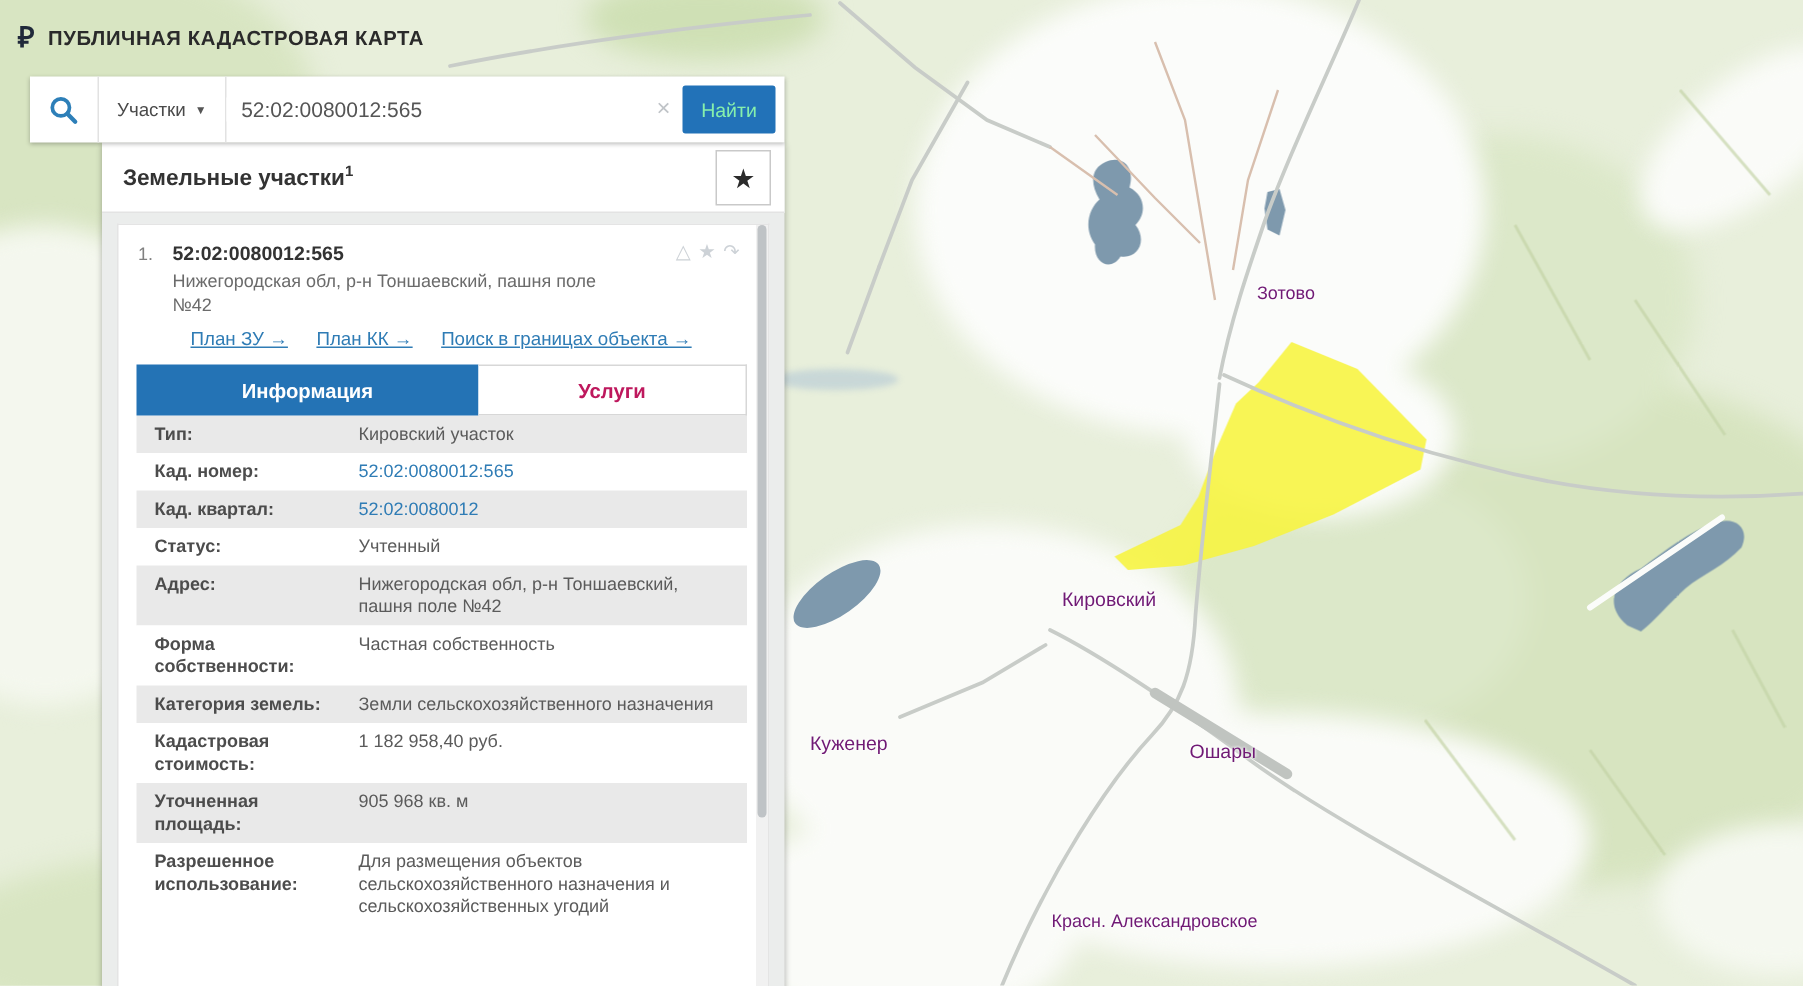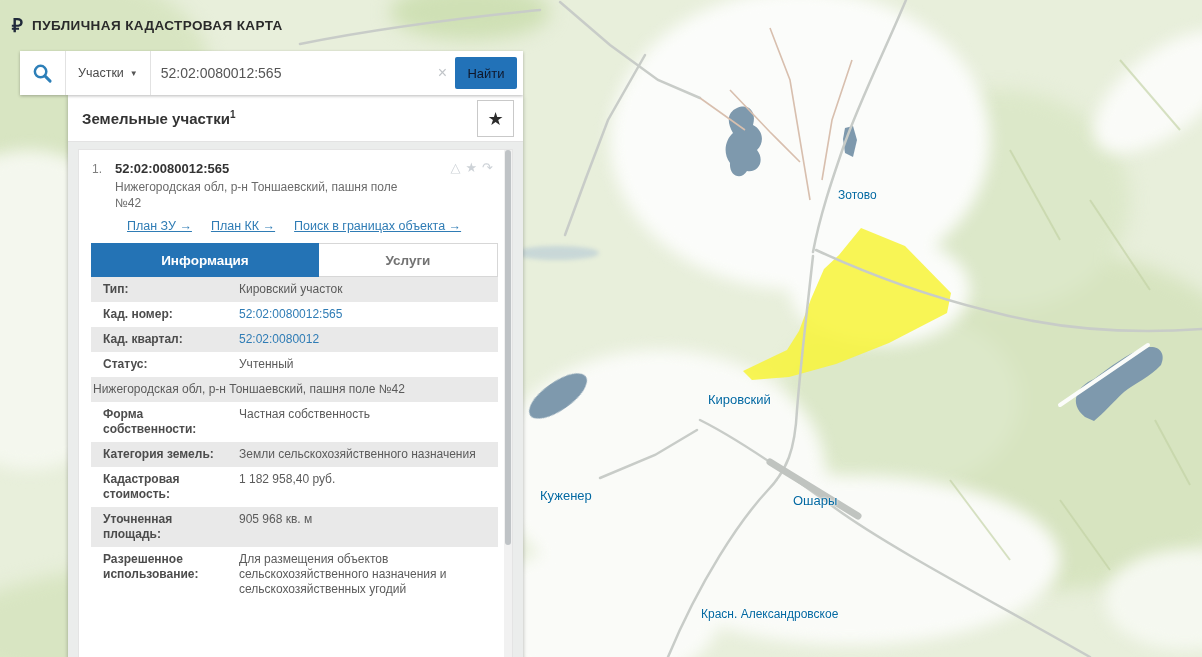--- a/index.html
+++ b/index.html
@@ -1,42 +1,42 @@
 <!DOCTYPE html>
 <html><head>
 <meta charset="utf-8">
 <style>
   * { margin:0; padding:0; box-sizing:border-box; }
   html,body { width:1202px; height:657px; overflow:hidden; }
   body { font-family:"Liberation Sans", sans-serif; position:relative; background:#e8efdb; }
 
   
   #map-canvas { position:absolute; inset:0; }
-  .map-label { position:absolute; font-size:12px; color:#0369a1; text-shadow:0 0 2px #fff, 0 0 2px #fff; white-space:nowrap; }
+  .map-label { position:absolute; font-size:12px; color:#701a75; text-shadow:0 0 2px #fff, 0 0 2px #fff; white-space:nowrap; }
   #lbl-zotovo { left:838px; top:188px; }
   #lbl-kirovskij { left:708px; top:392px; font-size:13px; }
   #lbl-kuzhener { left:540px; top:488px; font-size:13px; }
   #lbl-oshary { left:793px; top:493px; font-size:13px; }
   #lbl-krasn { left:701px; top:607px; }
 
   
   #app-header { position:absolute; left:12px; top:10px; height:30px; display:flex; align-items:center; z-index:30; }
   #app-logo { font-size:19px; font-weight:bold; color:#20293a; margin-right:9px; line-height:1; }
   #app-title { font-size:13.5px; font-weight:bold; color:#2a2a2a; letter-spacing:0.4px; }
 
   
   #search-bar { position:absolute; left:20px; top:51px; width:503px; height:44px; background:#fff;
     box-shadow:0 1px 3px rgba(0,0,0,.28); display:flex; align-items:center; z-index:40; }
   #search-icon-box { width:46px; display:flex; justify-content:center; align-items:center; align-self:stretch; border-right:1px solid #e2e2e2; }
   #search-dropdown { display:flex; align-items:center; gap:6px; padding:0 12px; align-self:stretch; border-right:1px solid #e2e2e2; cursor:pointer; }
   #search-dropdown .dd-label { font-size:12.5px; color:#4a4a4a; }
   #search-dropdown .dd-caret { font-size:8px; color:#555; }
   #search-input { flex:1; border:0; outline:0; font-size:14px; color:#555; padding:0 10px; font-family:"Liberation Sans",sans-serif; min-width:0; }
   #search-clear { font-size:16px; color:#c0c4c8; padding:0 8px; cursor:pointer; }
-  #search-submit { width:62px; height:32px; margin-right:6px; background:#2272b8; color:#0f172a; border:0;
+  #search-submit { width:62px; height:32px; margin-right:6px; background:#2272b8; color:#86efac; border:0;
     font-size:13px; font-family:"Liberation Sans",sans-serif; border-radius:2px; cursor:pointer; }
 
   
   #results-panel { position:absolute; left:68px; top:95px; width:455px; height:604px; background:#ebedec;
     box-shadow:0 1px 4px rgba(0,0,0,.3); z-index:35; }
   #panel-header { height:47px; background:#fff; border-bottom:1px solid #e3e3e3; position:relative; }
   #panel-title { position:absolute; left:14px; top:14px; font-size:15px; font-weight:bold; color:#333; }
   #panel-title sup { font-size:10px; }
   #panel-star-btn { position:absolute; right:9px; top:5px; width:37px; height:37px; background:#fff;
     border:1px solid #c9c9c9; display:flex; align-items:center; justify-content:center; cursor:pointer; }
@@ -51,21 +51,21 @@
   #result-index { position:absolute; left:13px; top:12px; font-size:12px; color:#808080; }
   #result-code { margin-left:24px; font-size:13px; font-weight:bold; color:#333; }
   #result-icons { position:absolute; right:14px; top:10px; font-size:13px; color:#cdd2d7; letter-spacing:5px; }
   #result-address { margin:3px 0 0 24px; width:310px; font-size:12px; color:#6b6b6b; line-height:1.35; }
   #result-links { display:flex; gap:19px; margin:8px 0 0 36px; white-space:nowrap; }
   #result-links a { font-size:12.5px; color:#2f7cb5; text-decoration:underline; cursor:pointer; }
 
   #tabs-row { display:flex; margin-top:10px; height:34px; }
   .tab { display:flex; align-items:center; justify-content:center; font-size:13.5px; font-weight:bold; cursor:pointer; }
   #tab-info { width:56%; background:#2473b5; color:#fff; }
-  #tab-services { width:44%; background:#fff; color:#737373; border:1px solid #d7d7d7; border-left:0; }
+  #tab-services { width:44%; background:#fff; color:#be185d; border:1px solid #d7d7d7; border-left:0; }
 
   #info-table { width:100%; font-size:12px; }
   .info-row { display:flex; }
   .info-row:nth-child(odd) { background:#e9e9e9; }
   .info-row:nth-child(even) { background:#fff; }
   .info-label { width:146px; flex:0 0 146px; padding:5px 8px 5px 12px; font-weight:bold; color:#4c4c4c; line-height:1.25; }
   .info-value { flex:1; padding:5px 14px 5px 2px; color:#5b5b5b; line-height:1.25; }
   .info-value.link { color:#2f7cb5; cursor:pointer; }
 </style>
 </head>
@@ -205,20 +205,21 @@
         </div>
         <div class="info-row">
           <div class="info-label">Кад. квартал:</div>
           <div class="info-value link">52:02:0080012</div>
         </div>
         <div class="info-row">
           <div class="info-label">Статус:</div>
           <div class="info-value">Учтенный</div>
         </div>
         <div class="info-row">
+          <div class="info-label">Адрес:</div>
           <div class="info-value">Нижегородская обл, р-н Тоншаевский, пашня поле №42</div>
         </div>
         <div class="info-row">
           <div class="info-label">Форма собственности:</div>
           <div class="info-value">Частная собственность</div>
         </div>
         <div class="info-row">
           <div class="info-label">Категория земель:</div>
           <div class="info-value">Земли сельскохозяйственного назначения</div>
         </div>

